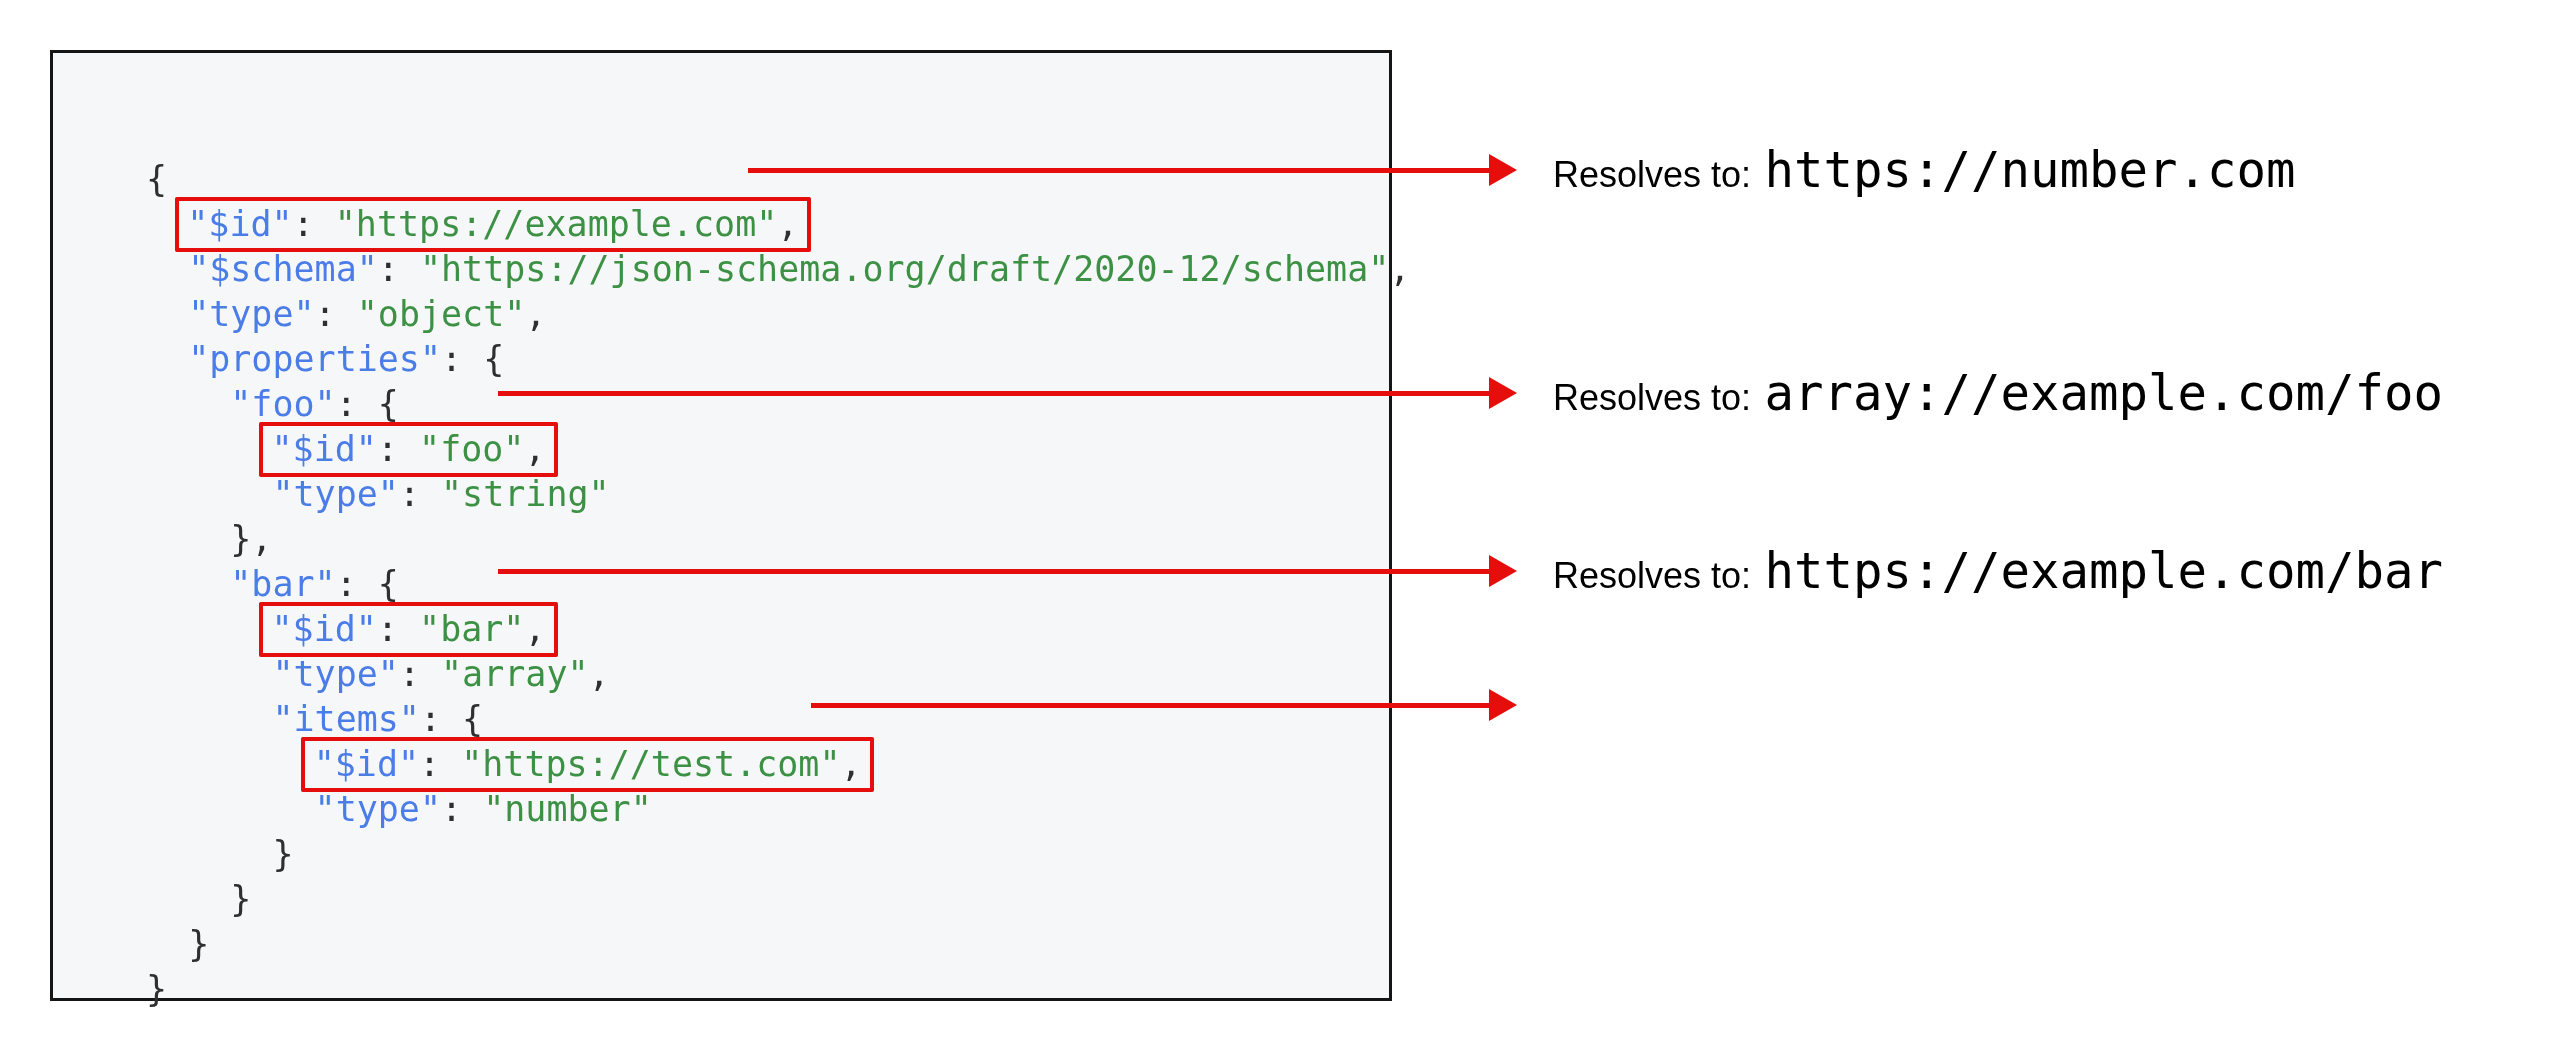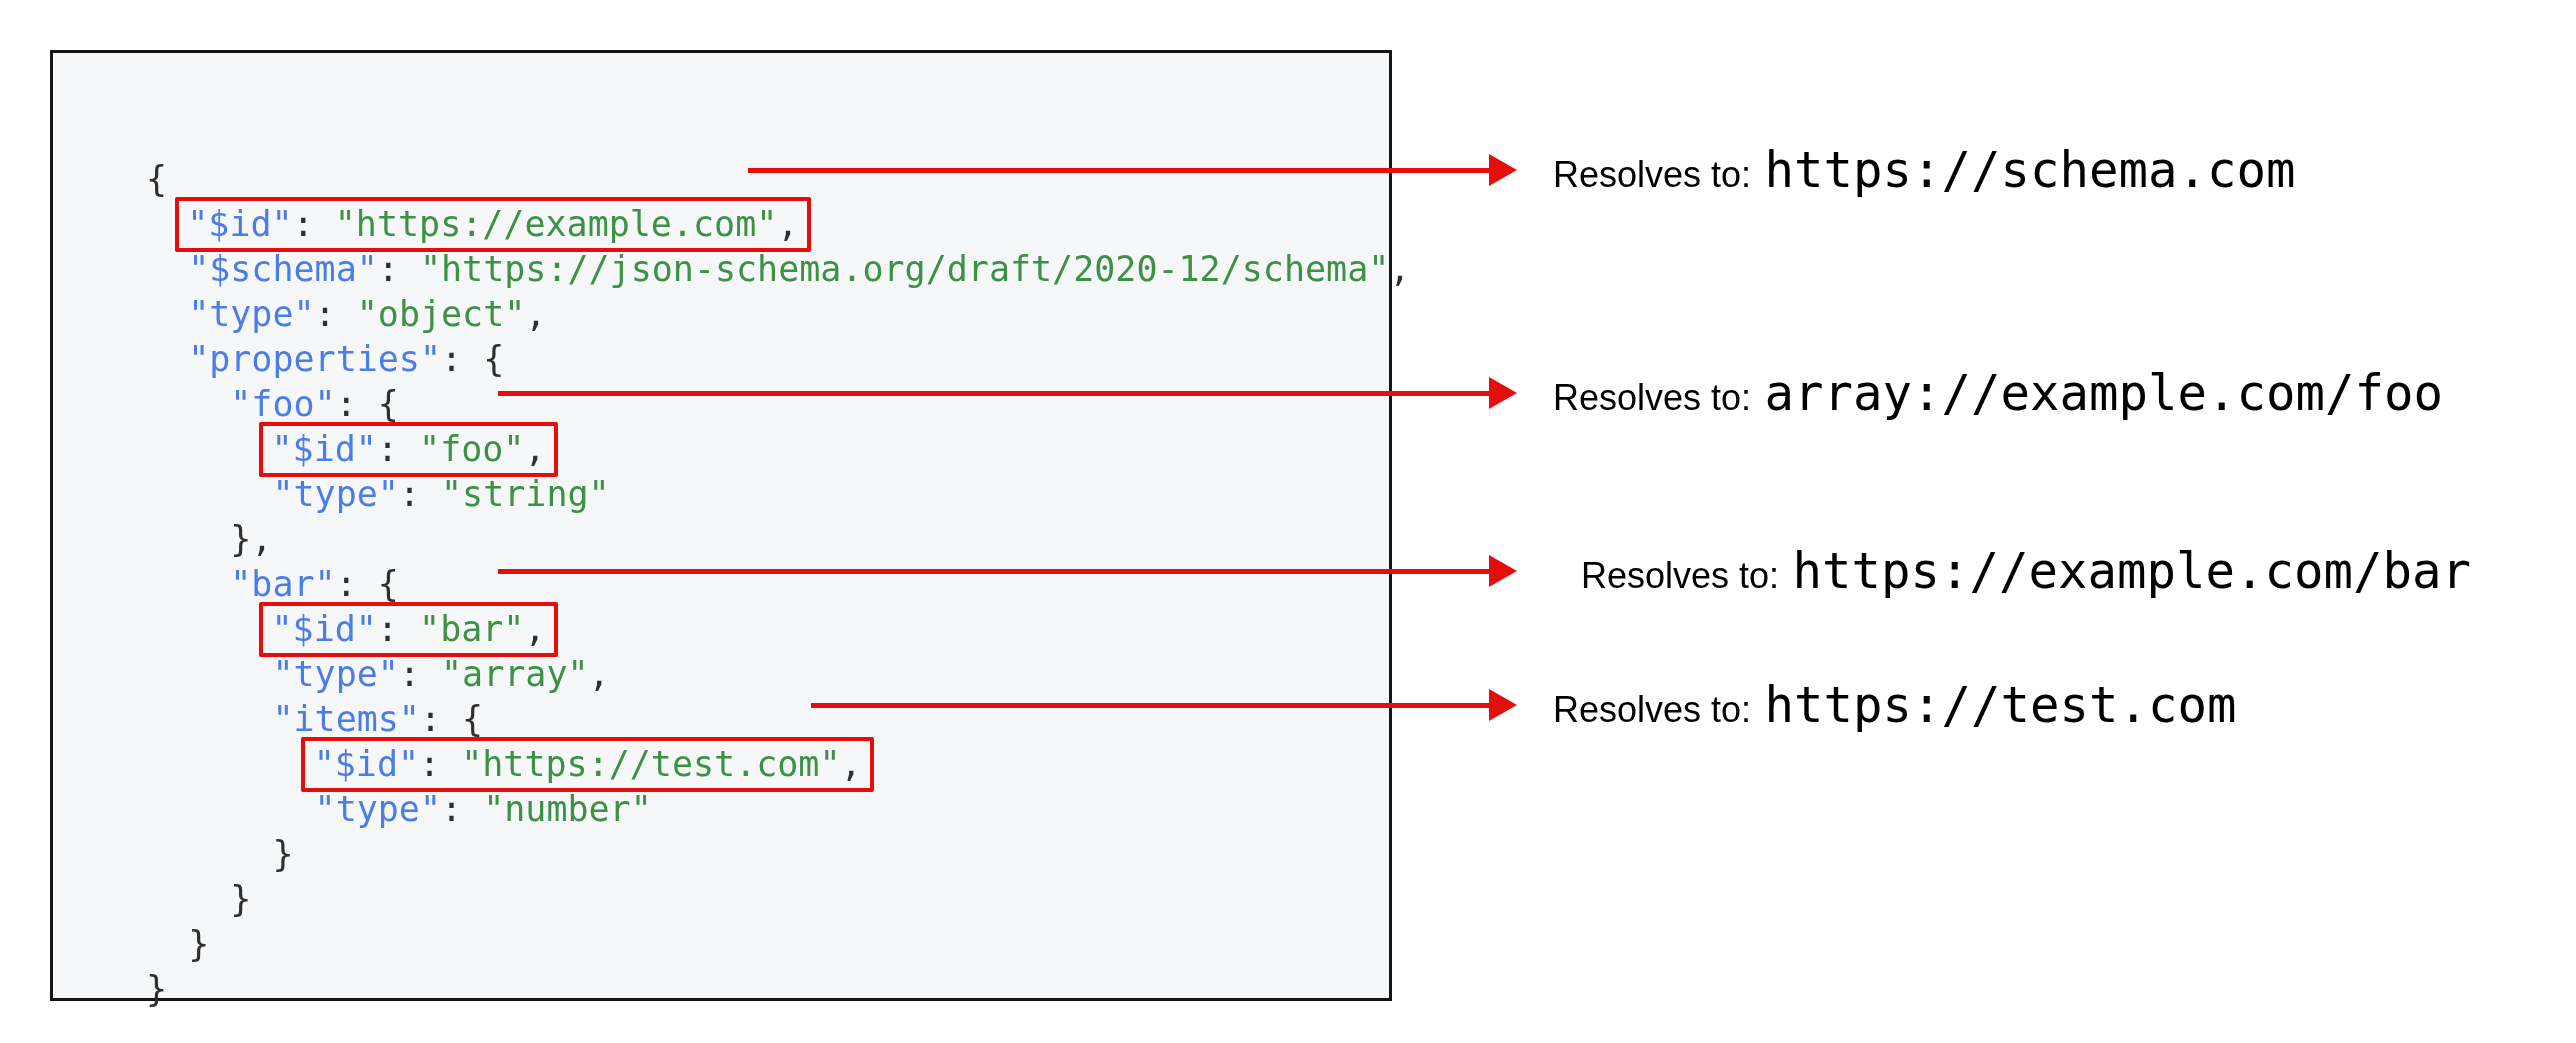--- a/index.html
+++ b/index.html
@@ -96,26 +96,23 @@
   <div class="conn" style="left:498px;top:391px;width:991px;"></div>
   <div class="conn" style="left:498px;top:569px;width:991px;"></div>
   <div class="conn" style="left:811px;top:703px;width:678px;"></div>
 
   <div class="arrowhead" style="left:1489px;top:154px;"></div>
   <div class="arrowhead" style="left:1489px;top:377px;"></div>
   <div class="arrowhead" style="left:1489px;top:555px;"></div>
   <div class="arrowhead" style="left:1489px;top:689px;"></div>
 
   <div class="annotation" style="top:140px;">
-    <span class="ann-label">Resolves to:</span><span class="ann-url">https://schema.com</span>
+    <span class="ann-label">Resolves to:</span><span class="ann-url">https://number.com</span>
   </div>
   <div class="annotation" style="top:363px;">
     <span class="ann-label">Resolves to:</span><span class="ann-url">array://example.com/foo</span>
   </div>
-  <div class="annotation" style="top:541px;margin-left:28px;">
+  <div class="annotation" style="top:541px;">
     <span class="ann-label">Resolves to:</span><span class="ann-url">https://example.com/bar</span>
-  </div>
-  <div class="annotation" style="top:675px;">
-    <span class="ann-label">Resolves to:</span><span class="ann-url">https://test.com</span>
   </div>
 
 </div>
 
 
 </body></html>

